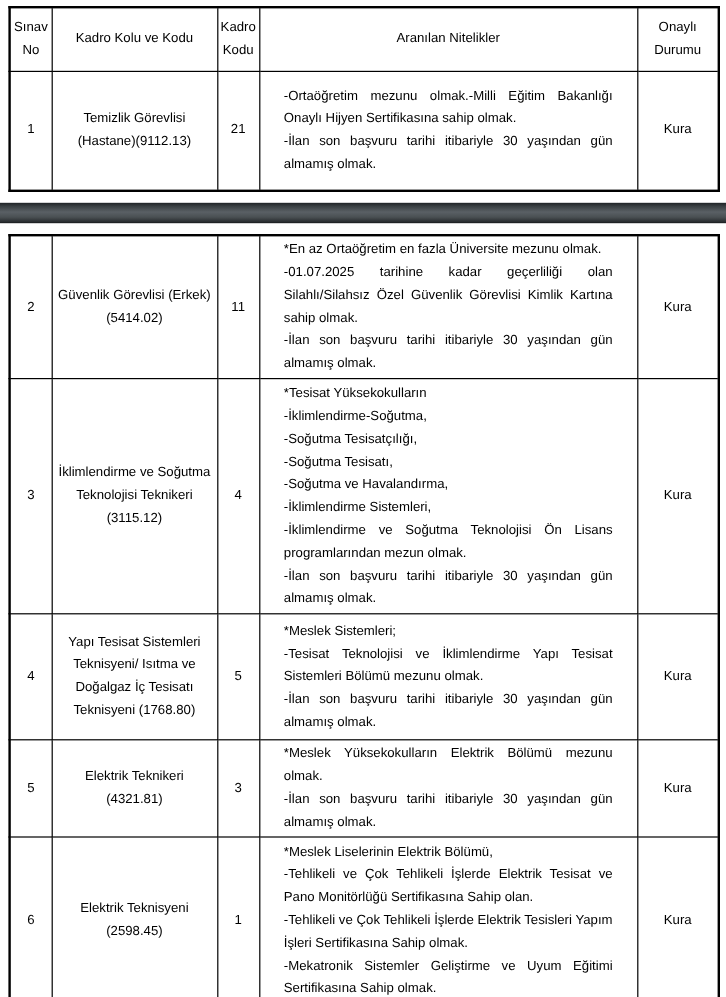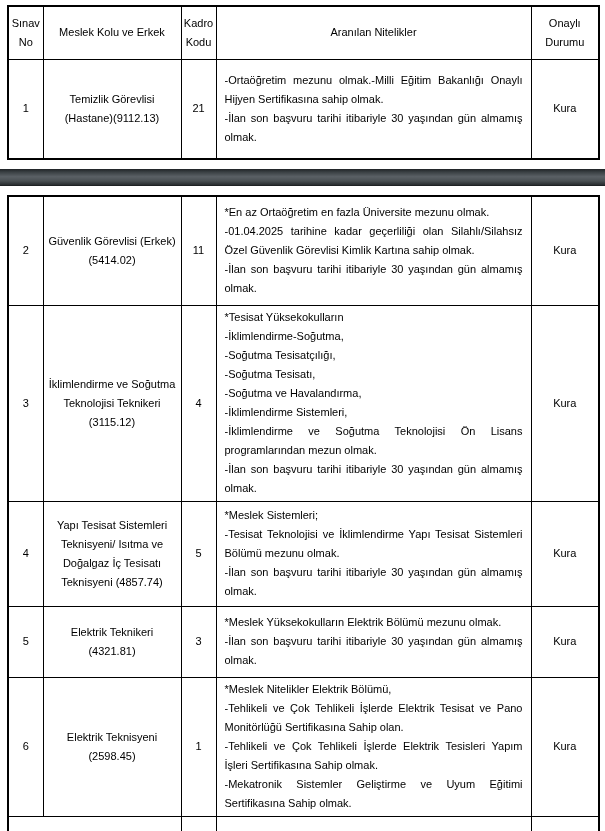--- a/index.html
+++ b/index.html
@@ -23,21 +23,21 @@
     font-size: 11px;
     line-height: 19px;
     font-weight: normal;
     vertical-align: middle;
     padding: 1px 3px;
     overflow: hidden;
   }
   th { padding: 1px 1px; }
   .c { text-align: center; }
   .num { padding: 1px 1px; }
-  .nitelik { padding: 2px 8px; }
+  .nitelik { padding: 2px 20px; }
   .nitelik-line { text-align: justify; }
 
   #table1 { margin-top: 5px; }
   #table1 thead tr { height: 53px; }
   #t1body tr { height: 100px; }
 
   #divider {
     width: 605px;
     height: 17px;
     margin-top: 9px;
@@ -61,21 +61,21 @@
   <colgroup>
     <col style="width:35px">
       <col style="width:138px">
       <col style="width:35px">
       <col style="width:315px">
       <col style="width:68px">
   </colgroup>
   <thead>
     <tr>
       <th class="c">Sınav No</th>
-      <th class="c">Meslek Kolu ve Erkek</th>
+      <th class="c">Kadro Kolu ve Kodu</th>
       <th class="c">Kadro Kodu</th>
       <th class="c">Aranılan Nitelikler</th>
       <th class="c">Onaylı Durumu</th>
     </tr>
   </thead>
   <tbody id="t1body">
       <tr>
         <td class="c num">1</td>
         <td class="c">Temizlik Görevlisi (Hastane)(9112.13)</td>
         <td class="c num">21</td>
@@ -98,21 +98,21 @@
       <col style="width:315px">
       <col style="width:68px">
   </colgroup>
   <tbody id="t2body">
       <tr>
         <td class="c num">2</td>
         <td class="c">Güvenlik Görevlisi (Erkek) (5414.02)</td>
         <td class="c num">11</td>
         <td class="nitelik">
           <div class="nitelik-line">*En az Ortaöğretim en fazla Üniversite mezunu olmak.</div>
-          <div class="nitelik-line">-01.04.2025 tarihine kadar geçerliliği olan Silahlı/Silahsız Özel Güvenlik Görevlisi Kimlik Kartına sahip olmak.</div>
+          <div class="nitelik-line">-01.07.2025 tarihine kadar geçerliliği olan Silahlı/Silahsız Özel Güvenlik Görevlisi Kimlik Kartına sahip olmak.</div>
           <div class="nitelik-line">-İlan son başvuru tarihi itibariyle 30 yaşından gün almamış olmak.</div>
         </td>
         <td class="c">Kura</td>
       </tr>
       <tr>
         <td class="c num">3</td>
         <td class="c">İklimlendirme ve Soğutma Teknolojisi Teknikeri (3115.12)</td>
         <td class="c num">4</td>
         <td class="nitelik">
           <div class="nitelik-line">*Tesisat Yüksekokulların</div>
@@ -121,21 +121,21 @@
           <div class="nitelik-line">-Soğutma Tesisatı,</div>
           <div class="nitelik-line">-Soğutma ve Havalandırma,</div>
           <div class="nitelik-line">-İklimlendirme Sistemleri,</div>
           <div class="nitelik-line">-İklimlendirme ve Soğutma Teknolojisi Ön Lisans programlarından mezun olmak.</div>
           <div class="nitelik-line">-İlan son başvuru tarihi itibariyle 30 yaşından gün almamış olmak.</div>
         </td>
         <td class="c">Kura</td>
       </tr>
       <tr>
         <td class="c num">4</td>
-        <td class="c">Yapı Tesisat Sistemleri Teknisyeni/ Isıtma ve Doğalgaz İç Tesisatı Teknisyeni (4857.74)</td>
+        <td class="c">Yapı Tesisat Sistemleri Teknisyeni/ Isıtma ve Doğalgaz İç Tesisatı Teknisyeni (1768.80)</td>
         <td class="c num">5</td>
         <td class="nitelik">
           <div class="nitelik-line">*Meslek Sistemleri;</div>
           <div class="nitelik-line">-Tesisat Teknolojisi ve İklimlendirme Yapı Tesisat Sistemleri Bölümü mezunu olmak.</div>
           <div class="nitelik-line">-İlan son başvuru tarihi itibariyle 30 yaşından gün almamış olmak.</div>
         </td>
         <td class="c">Kura</td>
       </tr>
       <tr>
         <td class="c num">5</td>
@@ -145,21 +145,21 @@
           <div class="nitelik-line">*Meslek Yüksekokulların Elektrik Bölümü mezunu olmak.</div>
           <div class="nitelik-line">-İlan son başvuru tarihi itibariyle 30 yaşından gün almamış olmak.</div>
         </td>
         <td class="c">Kura</td>
       </tr>
       <tr>
         <td class="c num">6</td>
         <td class="c">Elektrik Teknisyeni (2598.45)</td>
         <td class="c num">1</td>
         <td class="nitelik">
-          <div class="nitelik-line">*Meslek Nitelikler Elektrik Bölümü,</div>
+          <div class="nitelik-line">*Meslek Liselerinin Elektrik Bölümü,</div>
           <div class="nitelik-line">-Tehlikeli ve Çok Tehlikeli İşlerde Elektrik Tesisat ve Pano Monitörlüğü Sertifikasına Sahip olan.</div>
           <div class="nitelik-line">-Tehlikeli ve Çok Tehlikeli İşlerde Elektrik Tesisleri Yapım İşleri Sertifikasına Sahip olmak.</div>
           <div class="nitelik-line">-Mekatronik Sistemler Geliştirme ve Uyum Eğitimi Sertifikasına Sahip olmak.</div>
         </td>
         <td class="c">Kura</td>
       </tr>
     </tbody>
   <tfoot>
     <tr>
       <td colspan="2" class="c">TOPLAM</td>

